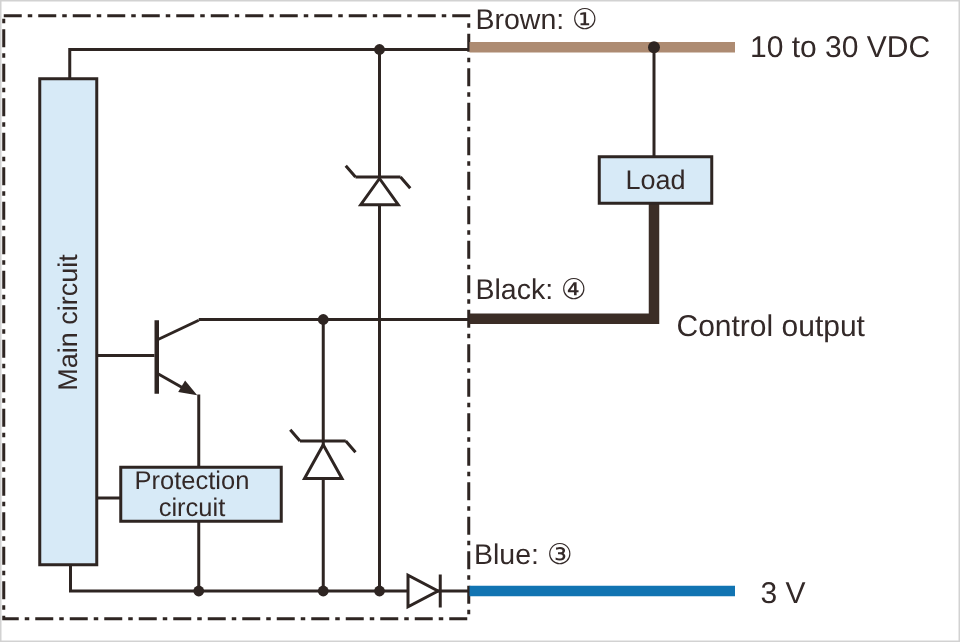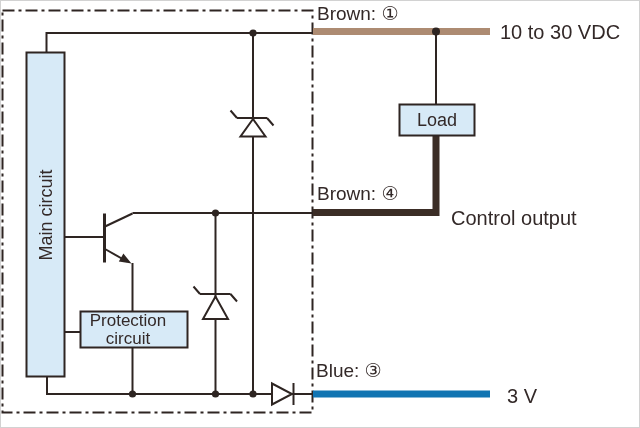--- a/index.html
+++ b/index.html
@@ -102,19 +102,19 @@
   <div class="lbl-box lbl-prot">
     <span>Protection</span>
     <span>circuit</span>
   </div>
 
   <div class="lbl-box lbl-load">Load</div>
 
   <div class="lbl lbl-wire" style="left:317px;top:4px;">Brown: ①</div>
   <div class="lbl lbl-terminal" style="left:468px;top:22px;margin-left:32px;">10 to 30 VDC</div>
 
-  <div class="lbl lbl-wire" style="left:317px;top:184px;">Brown: ④</div>
+  <div class="lbl lbl-wire" style="left:317px;top:184px;">Black: ④</div>
   <div class="lbl lbl-terminal" style="left:451px;top:208px;">Control output</div>
 
   <div class="lbl lbl-wire" style="left:316px;top:361px;">Blue: ③</div>
   <div class="lbl lbl-terminal" style="left:507px;top:386px;">3 V</div>
 
 </div>
 
 </body></html>

